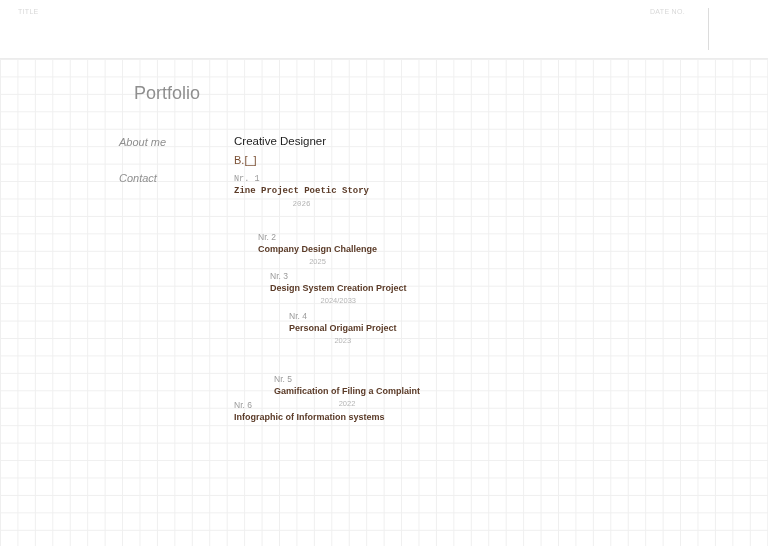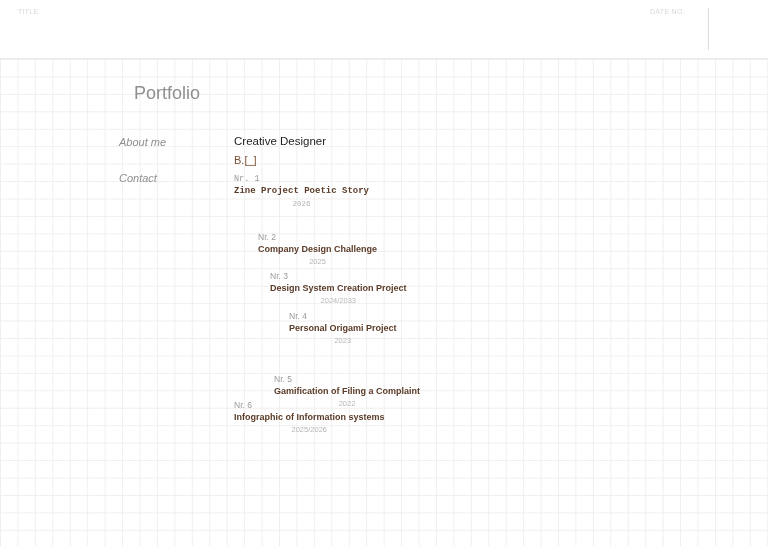--- a/index.html
+++ b/index.html
@@ -77,14 +77,13 @@
 
 <div class="project" style="left:258px; top:373px;margin-left:16px;">
   <div class="nr">Nr. 5</div>
   <div class="name">Gamification of Filing a Complaint</div>
   <div class="year">2022</div>
 </div>
 
 <div class="project" style="left:234px; top:399px;">
   <div class="nr">Nr. 6</div>
   <div class="name">Infographic of Information systems</div>
-  <div class="year">2025/2026</div>
 </div>
 
 </body></html>

